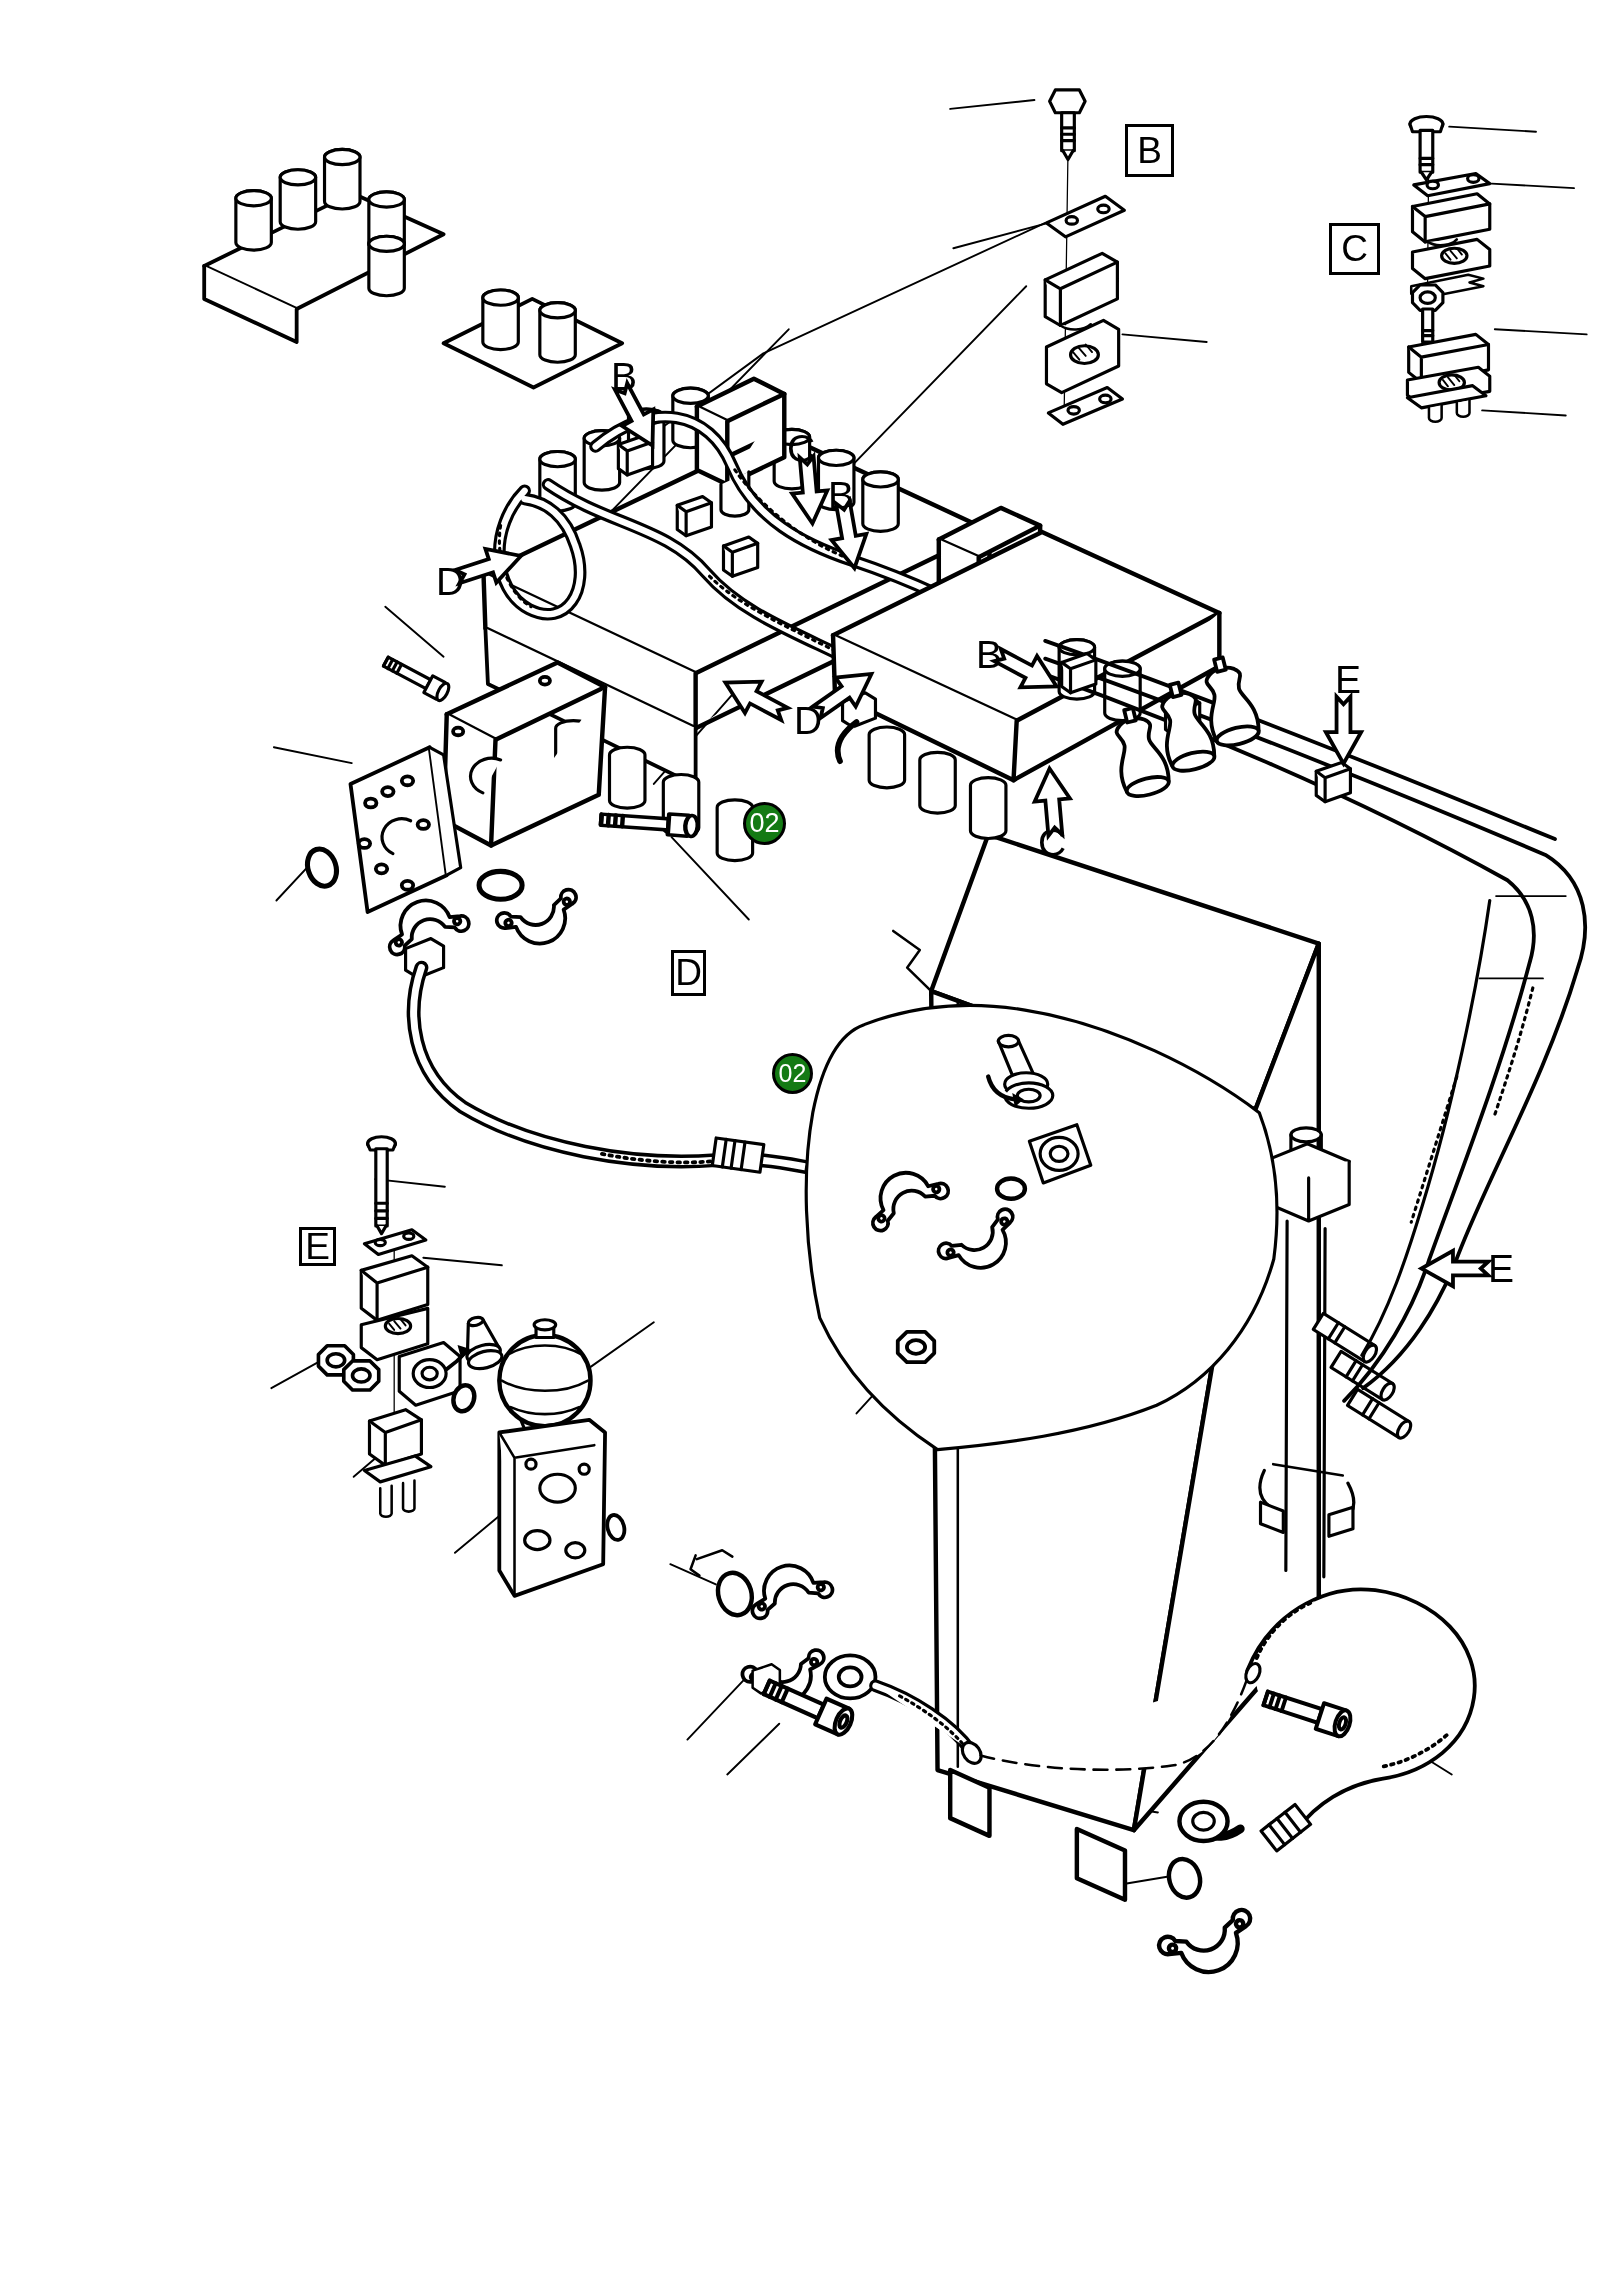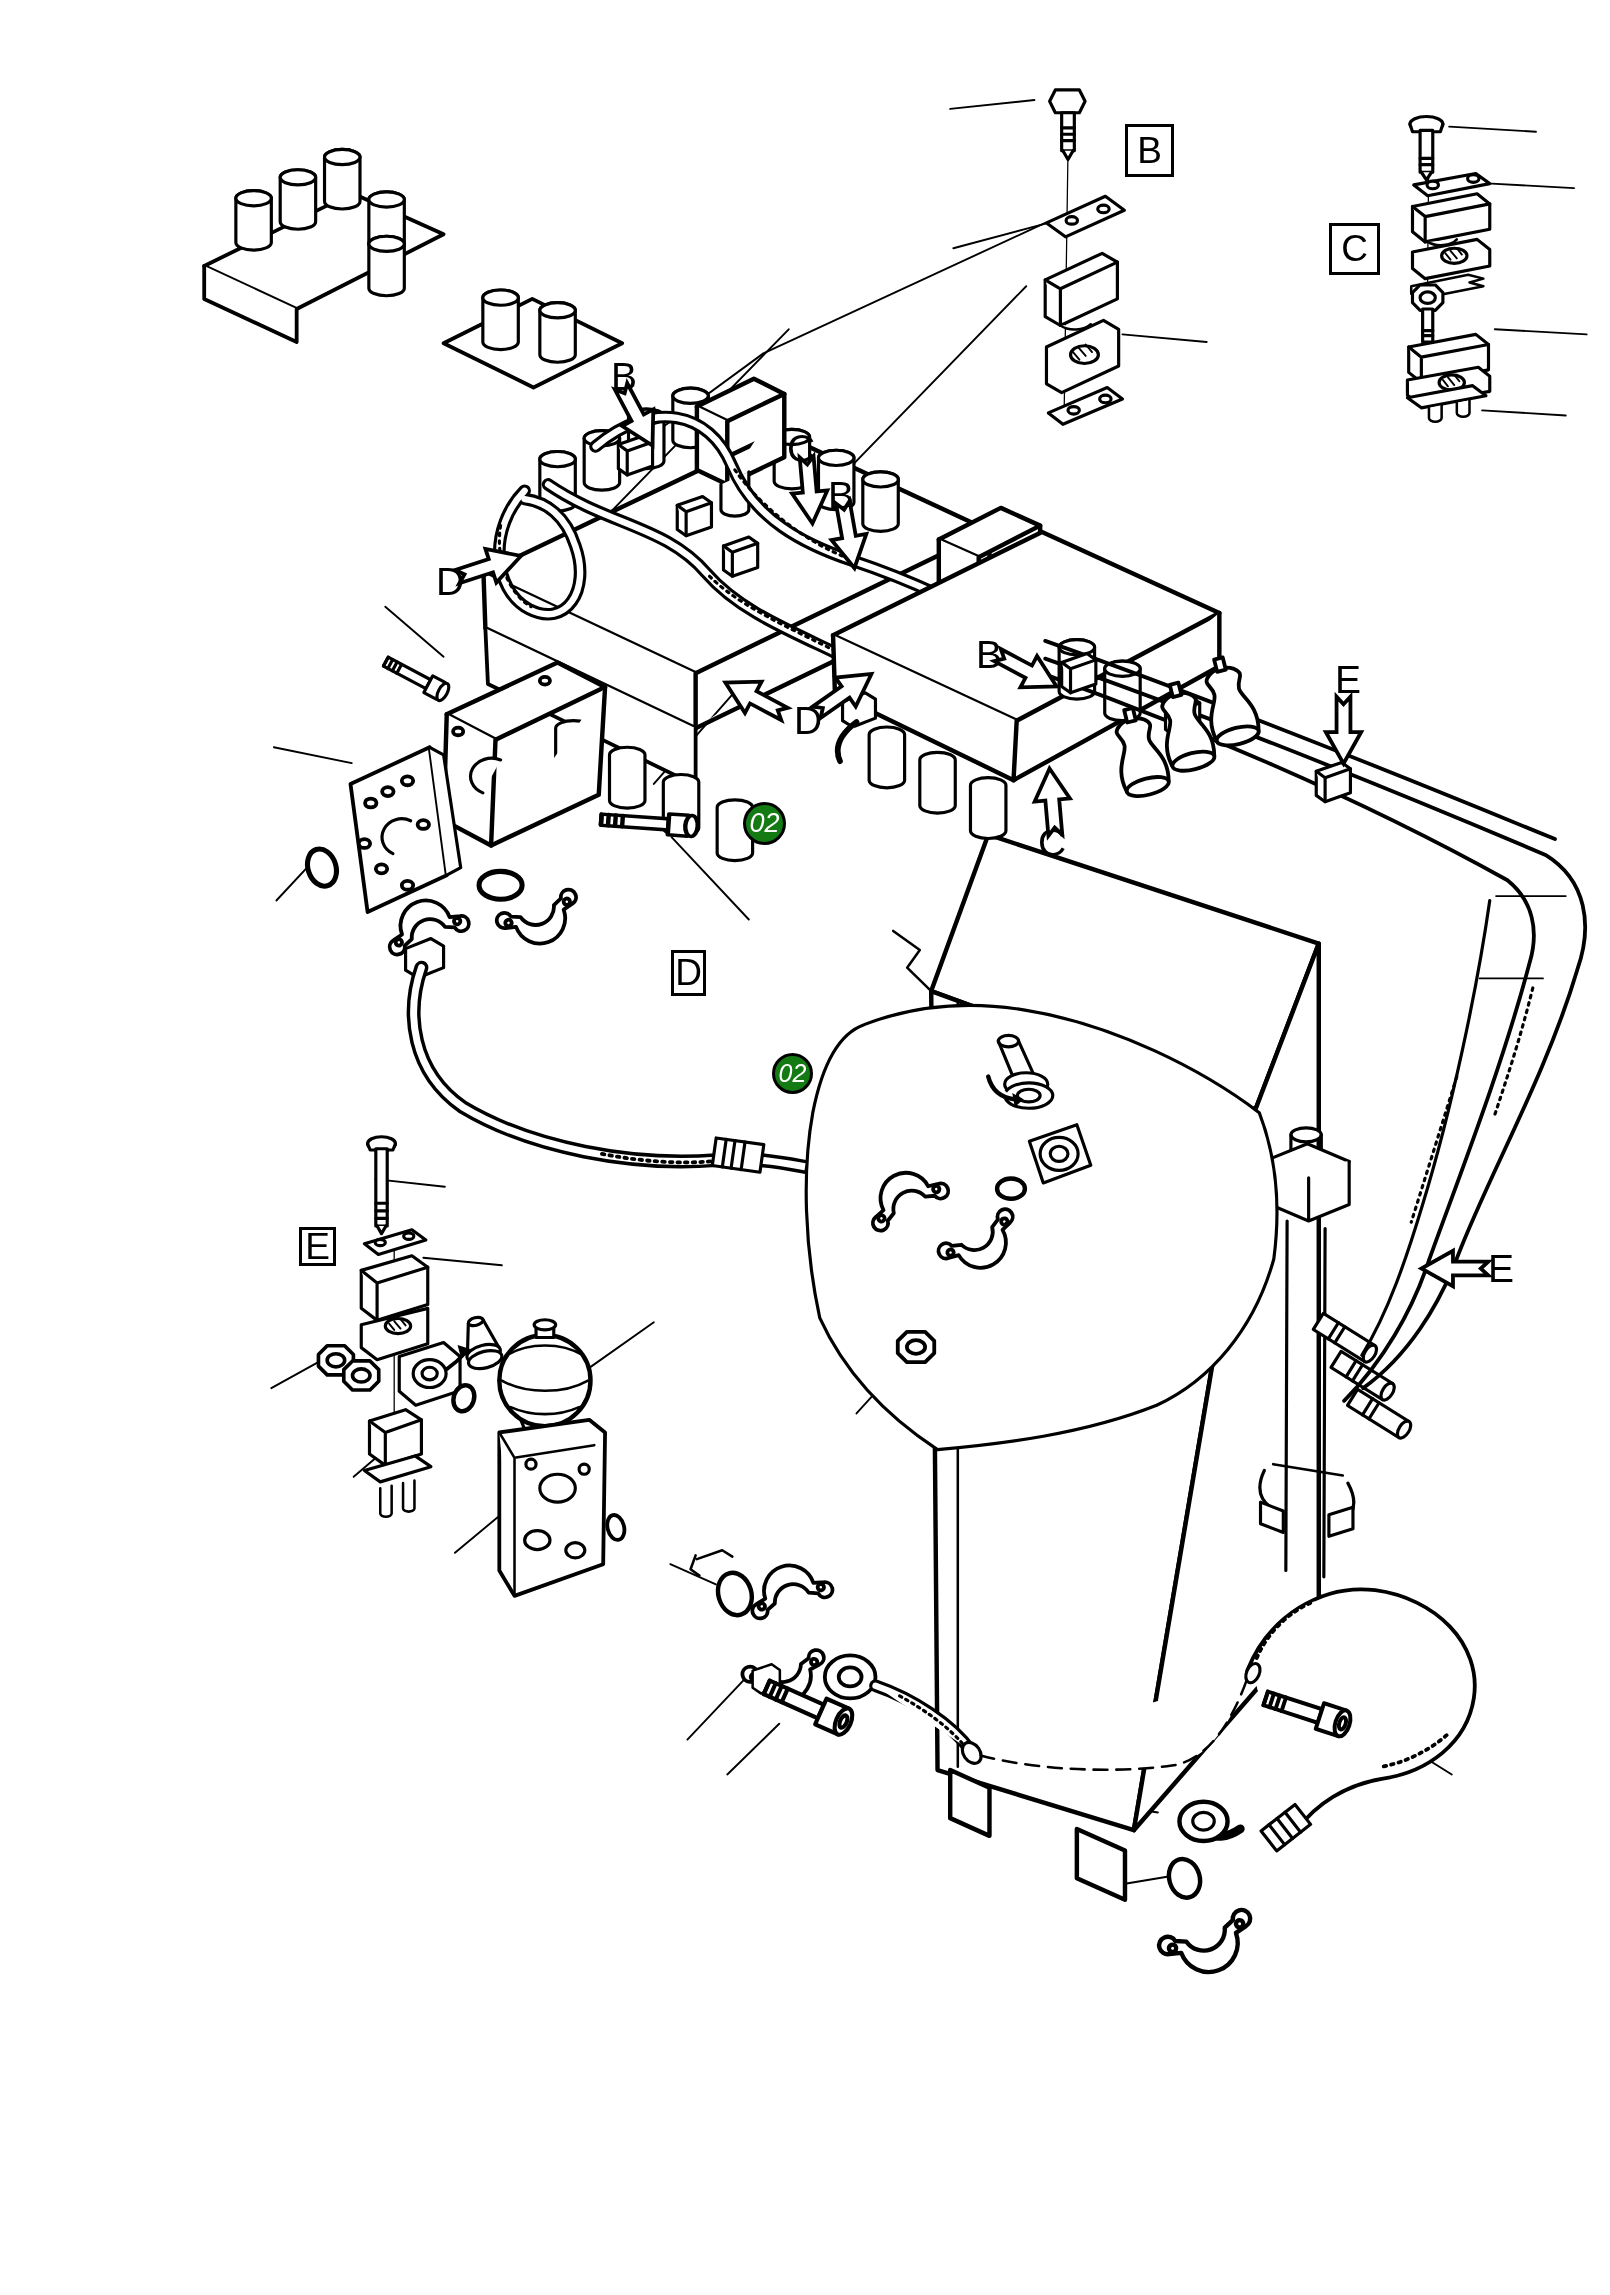--- a/index.html
+++ b/index.html
@@ -6,21 +6,21 @@
   #diagram-canvas{position:relative;width:1611px;height:2295px;background:#ffffff;overflow:hidden;
     font-family:"Liberation Sans",sans-serif;}
   #lineart{position:absolute;left:0;top:0;width:100%;height:100%;}
   #overlay-layer{position:absolute;left:0;top:0;width:100%;height:100%;}
   .boxed-label{position:absolute;border:3.2px solid #000;background:#fff;display:flex;
     align-items:center;justify-content:center;font-size:37px;color:#000;box-sizing:border-box;}
   .callout-letter{position:absolute;transform:translate(-50%,-50%);font-size:39px;color:#000;
     line-height:1;}
   .callout-arrow{position:absolute;width:101px;height:101px;margin-left:-51px;margin-top:-51px;}
   .part-badge{position:absolute;border-radius:50%;display:flex;align-items:center;justify-content:center;
-    box-sizing:border-box;font-style:italic;}
+    box-sizing:border-box;}
 </style>
 </head>
 <body>
 
 <div id="diagram-canvas">
 
 <svg id="lineart" viewBox="0 0 2543 3624" xmlns="http://www.w3.org/2000/svg" stroke="#000" fill="none" stroke-linecap="round" stroke-linejoin="round">
 
 <defs>
   <path id="co-arrow" d="M -52,-11 L 4,-11 L 4,-28 L 54,0 L 4,28 L 4,11 L -52,11 L -40,0 Z" fill="#fff" stroke="#000" stroke-width="6"></path>

